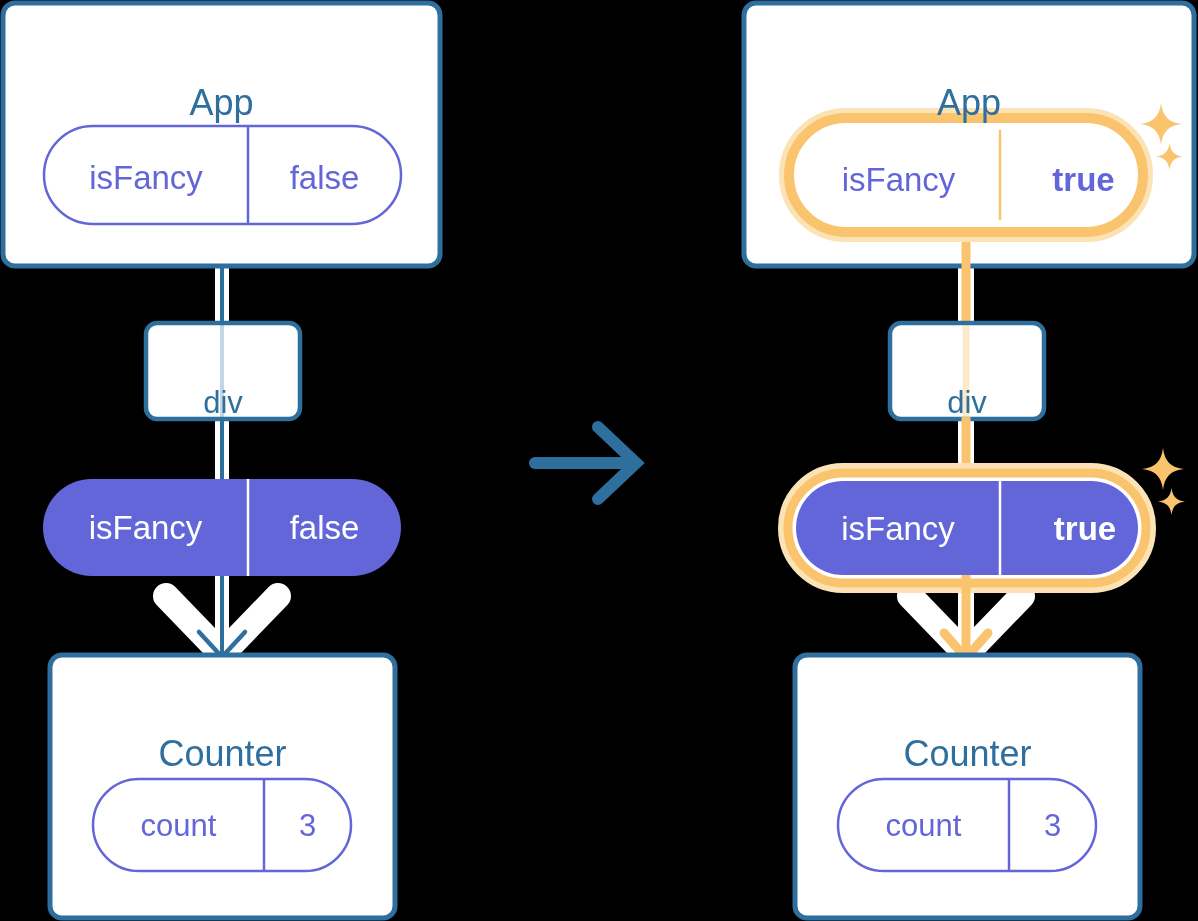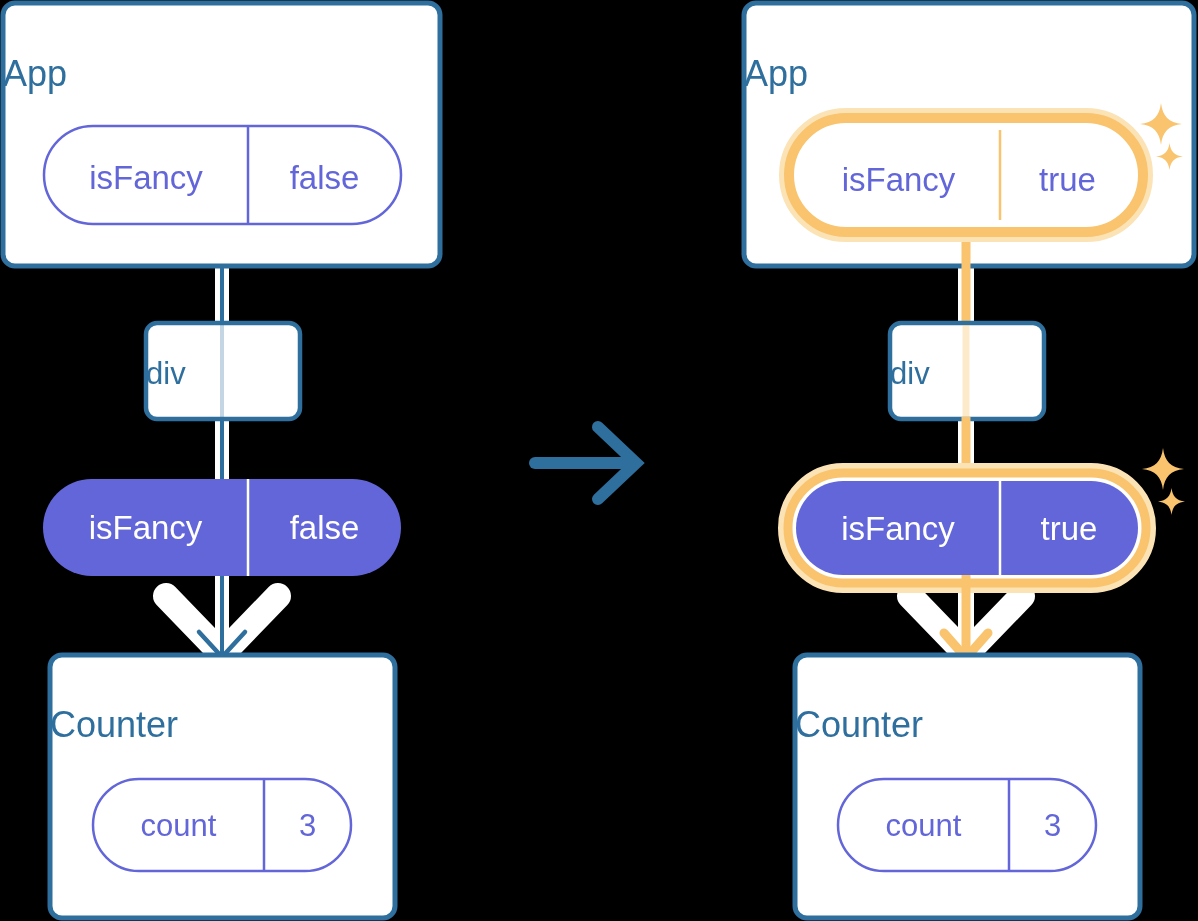--- a/index.html
+++ b/index.html
@@ -27,32 +27,34 @@
   }
   .txt {
     position: absolute;
     white-space: nowrap;
     line-height: 1;
     -webkit-font-smoothing: antialiased;
   }
   .title-text {
     color: #2e6f9e;
     font-size: 36px;
-    text-align: left;
+    text-align: center;
+    margin-top: 29px;
   }
   .pill-label-outline {
     color: #6366d8;
     font-size: 33px;
   }
   .pill-label-solid {
     color: #ffffff;
     font-size: 33px;
   }
   .bold {
-    font-weight: normal;
+    font-weight: bold;
+    padding-left: 16px;
   }
 </style>
 </head>
 <body>
 
 <div id="stage">
 
   <svg class="layer" viewBox="0 0 1198 921" xmlns="http://www.w3.org/2000/svg">
     <defs>
 

